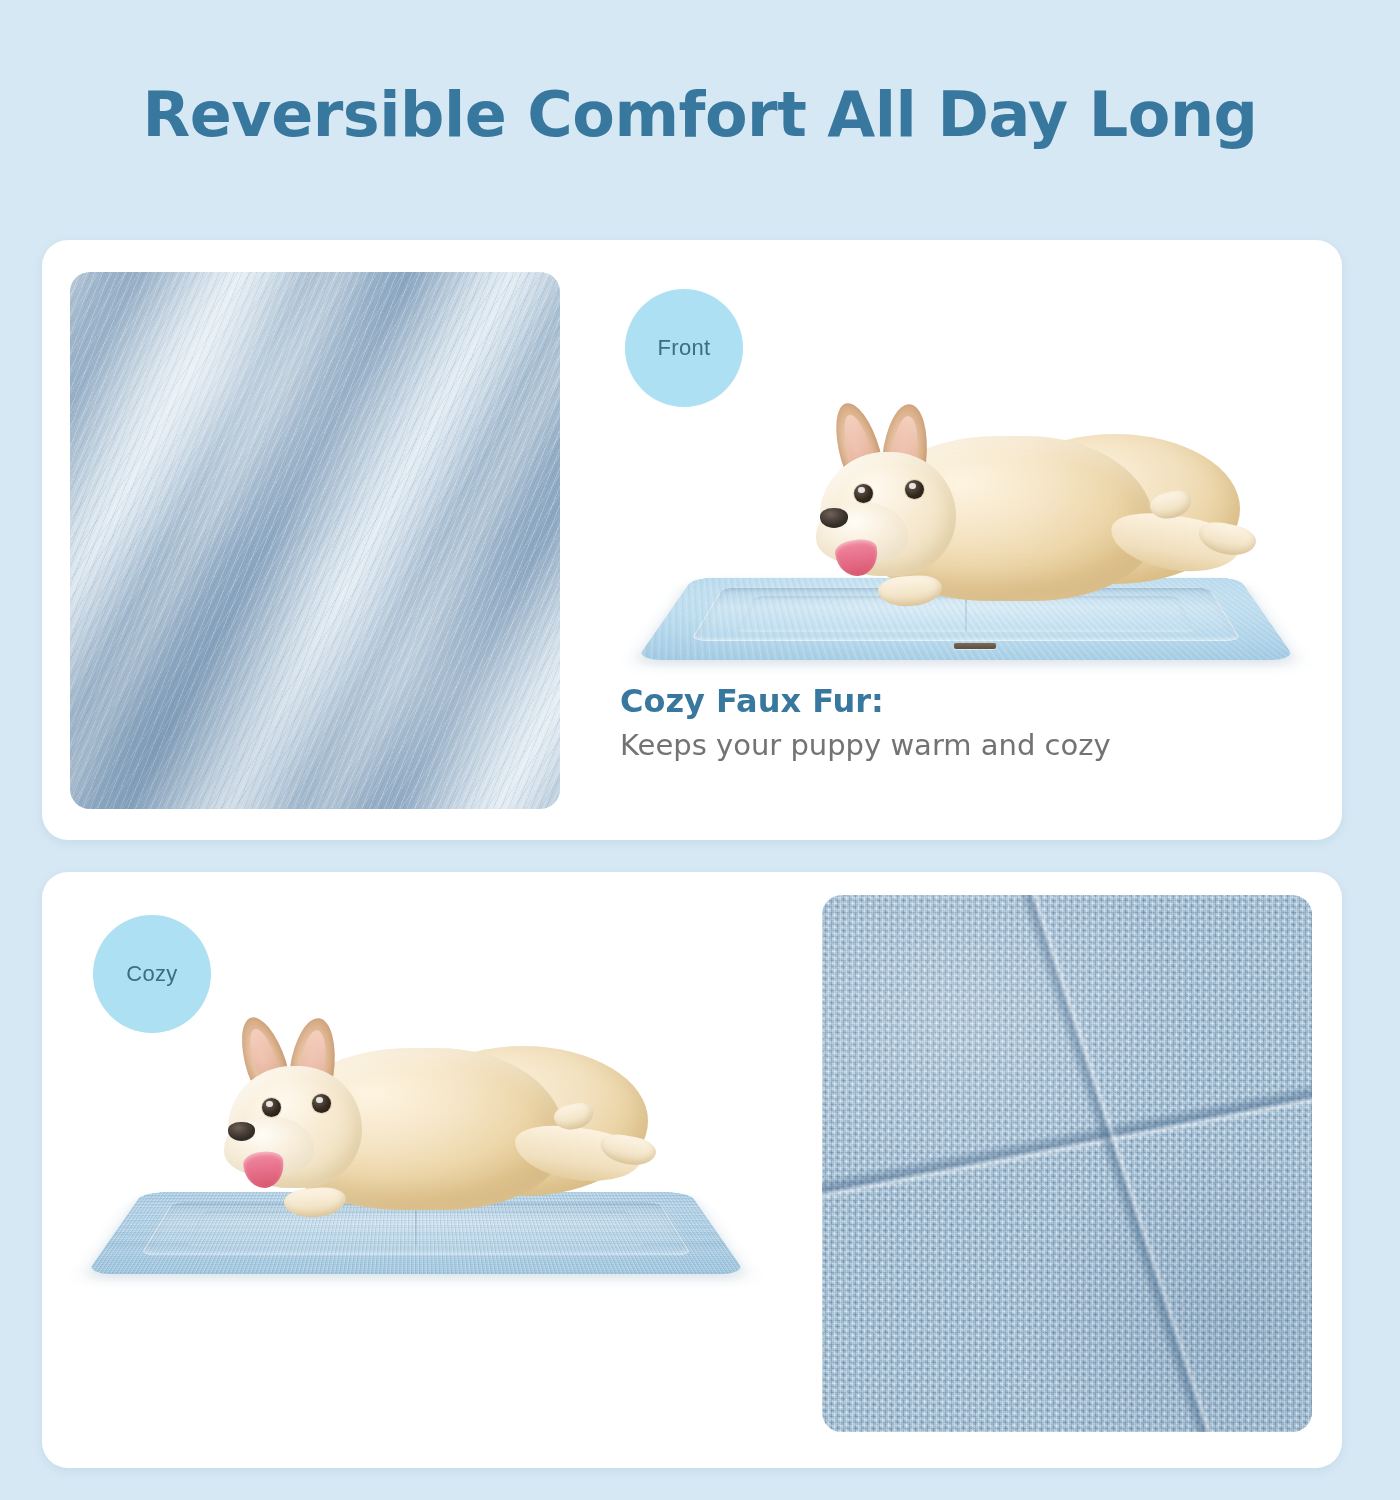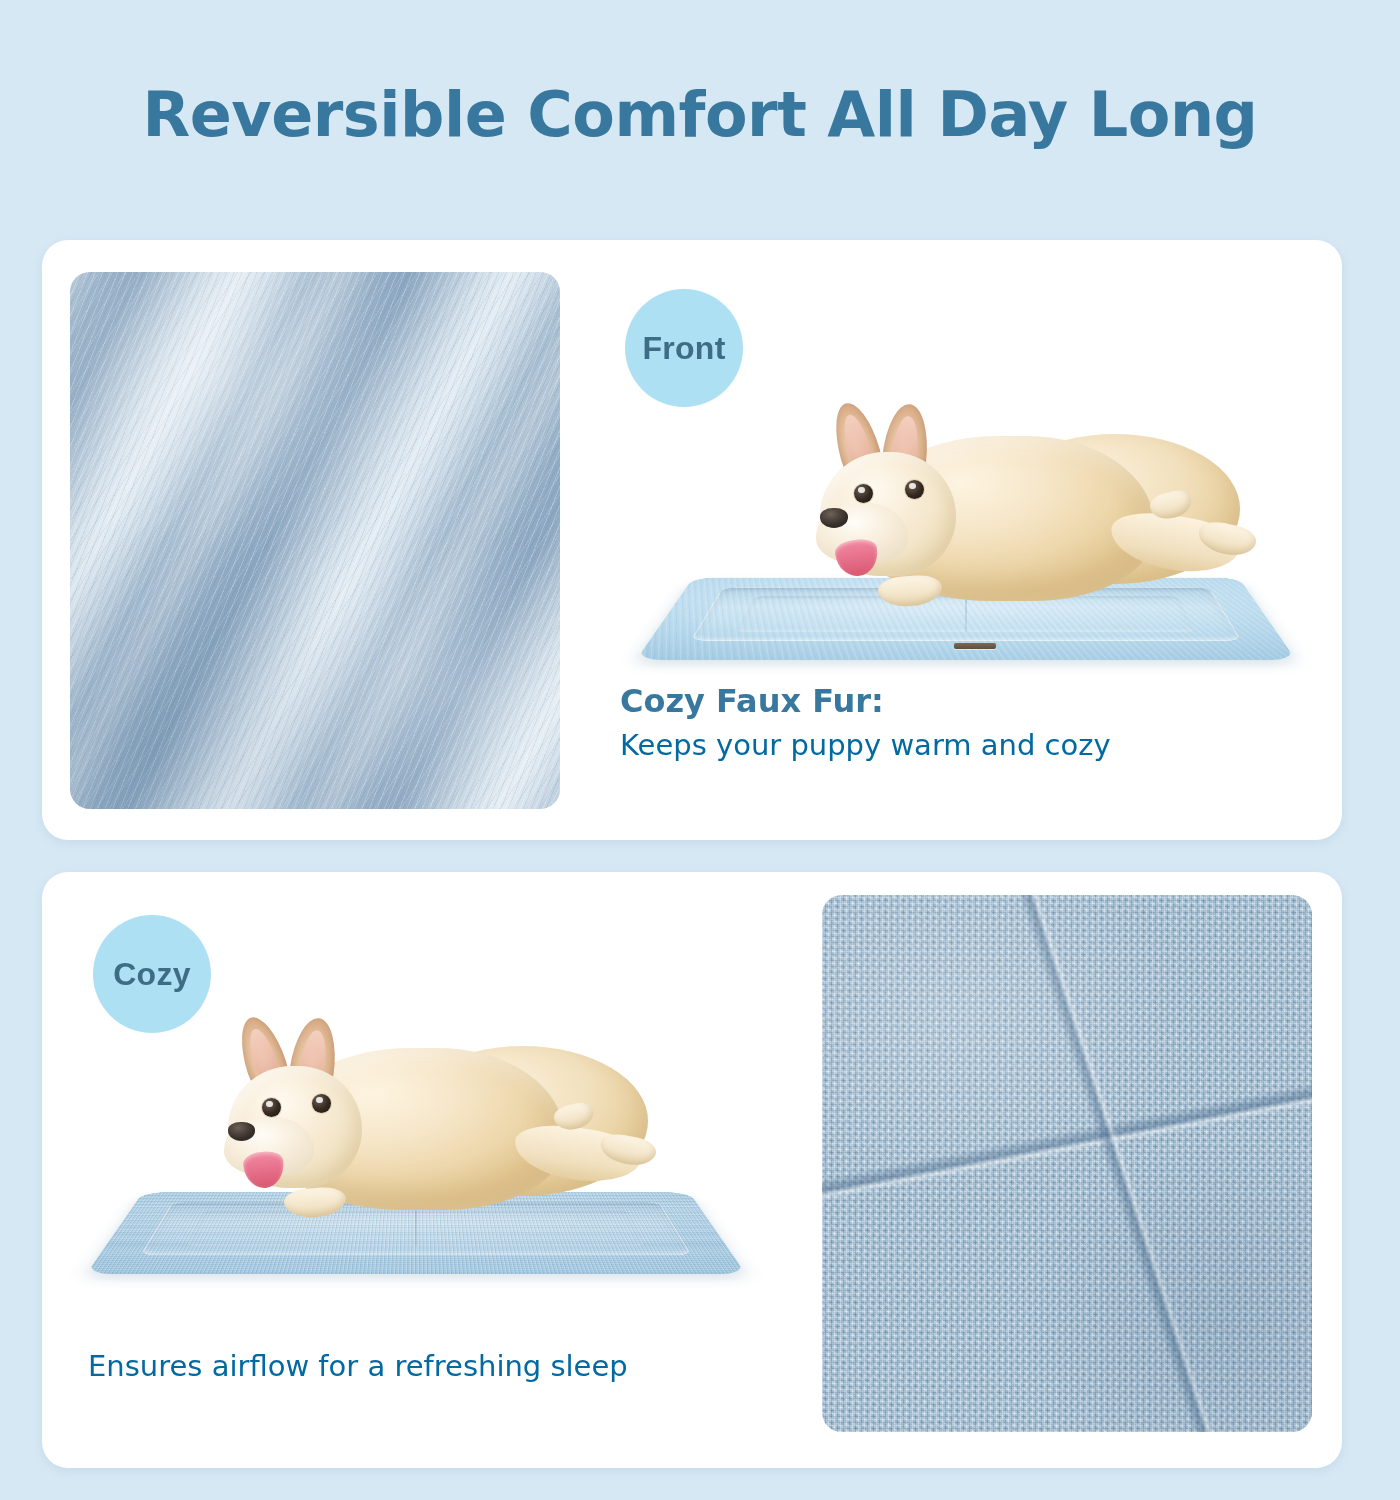--- a/index.html
+++ b/index.html
@@ -330,45 +330,44 @@
 
   
   .badge {
     position:absolute;
     border-radius:50%;
     background:#ade0f2;
     display:flex;
     align-items:center;
     justify-content:center;
     color:#3d6d85;
-    font-size:32px;
+    font-size:22px;
     font-family:"Liberation Sans", sans-serif;
     letter-spacing:0.3px;
-    font-weight:bold;
   }
   #badge-front { left:625px; top:289px; width:118px; height:118px; }
   #badge-back  { left:93px;  top:915px; width:118px; height:118px; }
 
   
   .caption { position:absolute; }
   #caption-front { left:620px; top:684px; }
   #caption-back  { left:88px;  top:1340px; }
 
   .caption-title {
     font-size:32px;
     font-weight:bold;
     color:#39789e;
     font-family:"DejaVu Sans", sans-serif;
     white-space:nowrap;
     line-height:1.1;
   }
   .caption-sub {
     margin-top:10px;
     font-size:29px;
-    color:#0369a1;
+    color:#737373;
     font-family:"DejaVu Sans", sans-serif;
     white-space:nowrap;
     line-height:1.15;
   }
 </style>
 </head>
 <body>
 
 <div class="page">
 
@@ -470,16 +469,15 @@
 
         <div class="dog-paw" style="left:108px; top:164px; width:62px;  height:29px; transform:rotate(-4deg);"></div>
       </div>
 
     </div>
   </div>
 
   <div class="badge" id="badge-back">Cozy</div>
 
   <div class="caption" id="caption-back">
-    <div class="caption-sub">Ensures airflow for a refreshing sleep</div>
   </div>
 
 </div>
 
 </body></html>

